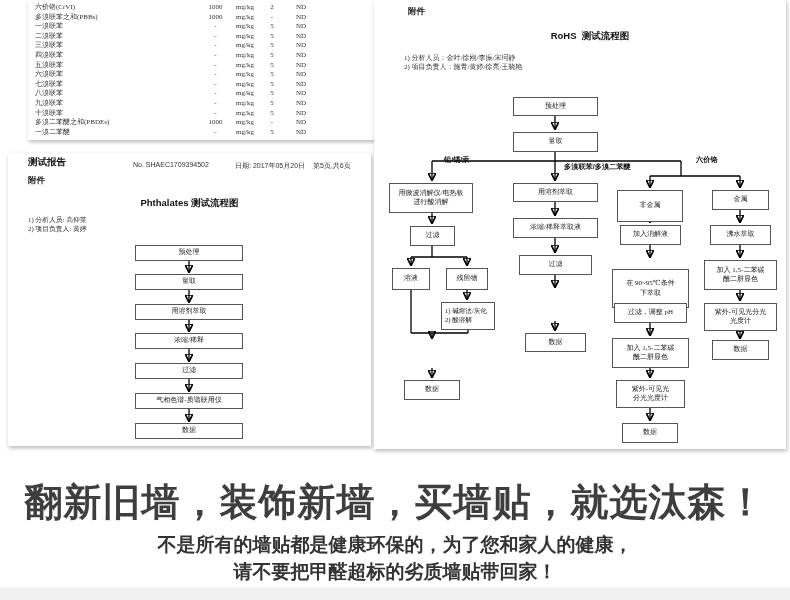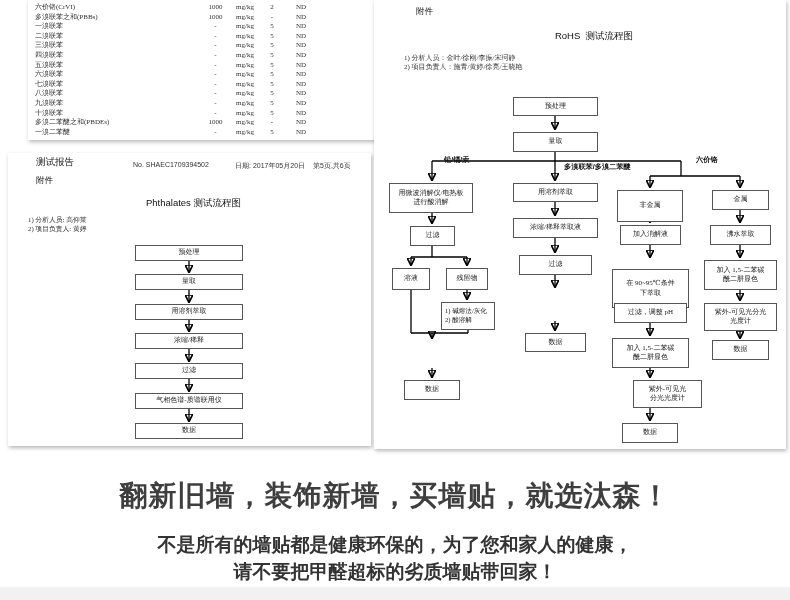--- a/index.html
+++ b/index.html
@@ -7,39 +7,39 @@
        font-family:"Liberation Serif","DejaVu Serif",serif;color:#222;}
   .page{position:absolute;background:#fff;box-shadow:1px 2px 4px rgba(0,0,0,0.28);}
   
   #page1{left:0;top:0;width:371px;height:140px;margin-left:28px;}
   .ttable{position:absolute;left:7px;top:2px;width:300px;}
   .trow{display:grid;grid-template-columns:168px 25px 34px 20px 38px;height:9.6px;
         align-items:center;font-size:7px;color:#333;}
   .trow .cn{text-align:left;white-space:nowrap;}
   .trow .cc{text-align:center;}
   
-  .h-bold{font-family:"Liberation Sans","DejaVu Sans",sans-serif;font-weight:400;color:#111;margin-left:8px;}
+  .h-bold{font-family:"Liberation Sans","DejaVu Sans",sans-serif;font-weight:700;color:#111;}
   .meta{font-size:7px;color:#333;font-family:"Liberation Sans","DejaVu Sans",sans-serif;white-space:nowrap;}
   .notes{font-size:6.8px;color:#333;line-height:9.3px;white-space:nowrap;}
   
   #page2{left:8px;top:153px;width:363px;height:293px;}
   
   #page3{left:374px;top:0;width:412px;height:449px;}
   .fbox{position:absolute;border:1px solid #555;background:#fff;display:flex;align-items:center;
         justify-content:center;text-align:center;font-size:7px;line-height:1.32;color:#222;
         white-space:pre-line;box-sizing:border-box;}
   .fbox.left-align{justify-content:flex-start;text-align:left;padding-left:3px;font-size:6.6px;}
   .blabel{position:absolute;font-family:"Liberation Sans","DejaVu Sans",sans-serif;
           font-weight:700;font-size:7.2px;color:#111;white-space:nowrap;}
   svg.connectors{position:absolute;left:0;top:0;}
   svg.connectors line,svg.connectors path{stroke:#000;stroke-width:1.3;fill:none;}
   
   .banner-headline{position:absolute;left:0;right:0;top:477px;text-align:center;
         font-family:"Liberation Sans","DejaVu Sans",sans-serif;font-weight:700;
-        font-size:28px;color:#3e3e3e;letter-spacing:1px;}
+        font-size:38px;color:#3e3e3e;letter-spacing:1px;}
   .banner-line{position:absolute;left:0;right:0;text-align:center;
         font-family:"Liberation Sans","DejaVu Sans",sans-serif;font-weight:600;
         font-size:19px;color:#333;}
   #banner-line1{top:532px;}
   #banner-line2{top:559px;}
   .bottom-bar{position:absolute;left:0;top:587px;width:790px;height:13px;background:#f1f1f1;}
   .centered-title{position:absolute;text-align:center;font-size:9.5px;}
   .pre{white-space:pre;}
 </style>
 </head>
@@ -255,21 +255,21 @@
   <div class="fbox" style="left:145px;top:255px;width:73px;height:20px;">过滤</div>
   <div class="fbox" style="left:151px;top:333px;width:61px;height:19px;">数据</div>
 
   <div class="fbox" style="left:243px;top:190px;width:66px;height:32px;">非金属</div>
   <div class="fbox" style="left:246px;top:225px;width:61px;height:20px;">加入消解液</div>
   <div class="fbox" style="left:238px;top:269px;width:77px;height:39px;">在 90~95℃条件
 下萃取</div>
   <div class="fbox" style="left:240px;top:303px;width:73px;height:20px;">过滤，调整 pH</div>
   <div class="fbox" style="left:238px;top:338px;width:77px;height:30px;">加入 1,5-二苯碳
 酰二肼显色</div>
-  <div class="fbox" style="left:242px;top:380px;width:69px;height:28px;margin-left:17px;">紫外-可见光
+  <div class="fbox" style="left:242px;top:380px;width:69px;height:28px;">紫外-可见光
 分光光度计</div>
   <div class="fbox" style="left:248px;top:423px;width:56px;height:20px;">数据</div>
 
   <div class="fbox" style="left:338px;top:190px;width:57px;height:20px;">金属</div>
   <div class="fbox" style="left:336px;top:225px;width:61px;height:20px;">沸水萃取</div>
   <div class="fbox" style="left:330px;top:260px;width:73px;height:30px;">加入 1,5-二苯碳
 酰二肼显色</div>
   <div class="fbox" style="left:330px;top:303px;width:73px;height:28px;">紫外-可见光分光
 光度计</div>
   <div class="fbox" style="left:338px;top:340px;width:57px;height:20px;">数据</div>

